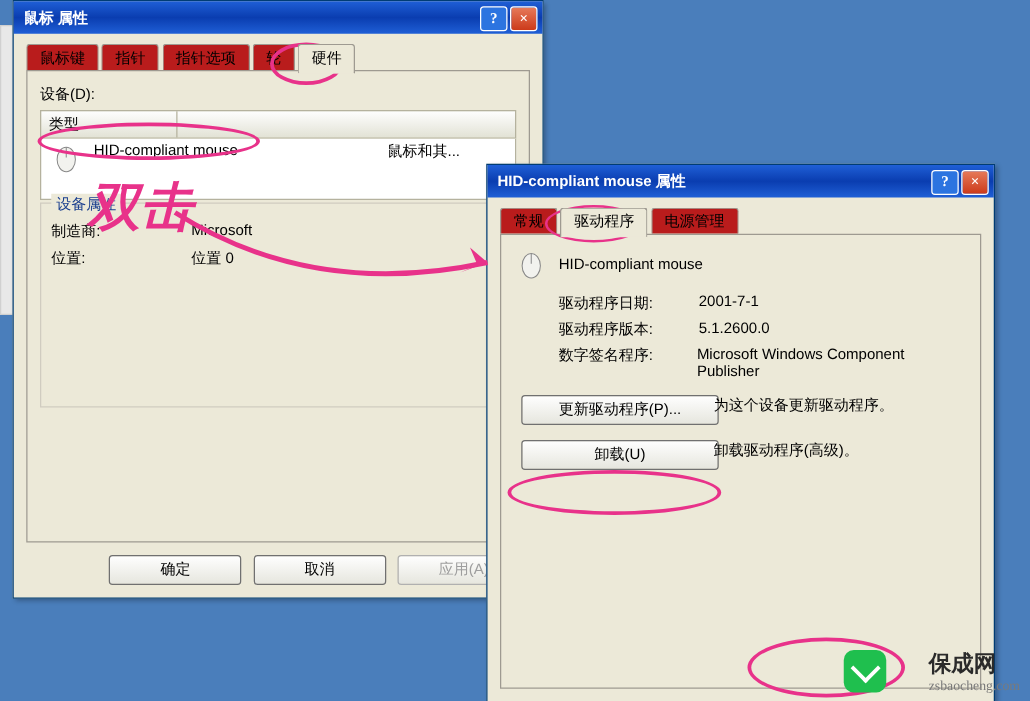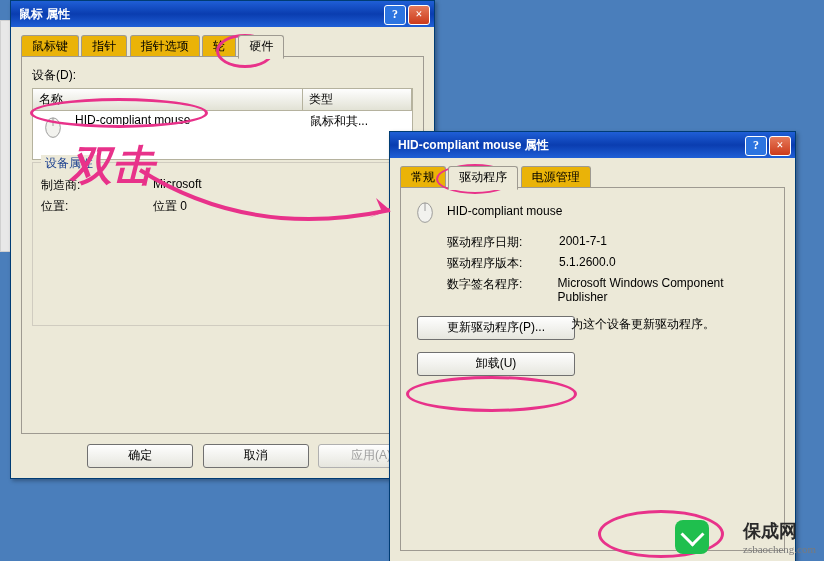--- a/index.html
+++ b/index.html
@@ -7,21 +7,21 @@
   .deskstrip{position:absolute;left:0;top:20px;width:18px;height:230px;background:#e8e8e8;border:1px solid #d0d0d0;}
   
   .dlg{position:absolute;background:#ece9d8;border:1px solid #003c74;box-shadow:2px 2px 4px rgba(0,0,0,.3);}
   .titlebar{height:26px;background:linear-gradient(to bottom,#1f5fd6 0%,#0a3db0 50%,#1f5fd6 100%);color:#fff;font-weight:bold;padding-left:8px;line-height:26px;position:relative;}
   .tbtn{position:absolute;top:4px;width:20px;height:18px;border:1px solid #fff;border-radius:3px;font:bold 12px/16px Tahoma;text-align:center;color:#fff;}
   .tbtn.help{right:28px;background:#2c74e0;}
   .tbtn.close{right:4px;background:linear-gradient(to bottom,#e67a5a,#cc3a1a);}
   .body{padding:8px 10px 10px 10px;}
   
   .tabs{position:relative;height:22px;margin-bottom:-1px;}
-  .tab{display:inline-block;height:20px;line-height:20px;padding:0 10px;border:1px solid #9e9a91;border-bottom:none;background:#eab308;border-radius:3px 3px 0 0;margin-right:-1px;position:relative;}
+  .tab{display:inline-block;height:20px;line-height:20px;padding:0 10px;border:1px solid #9e9a91;border-bottom:none;background:#b91c1c;border-radius:3px 3px 0 0;margin-right:-1px;position:relative;}
   .tab.sel{background:#ece9d8;height:22px;border-bottom:1px solid #ece9d8;z-index:2;}
   .panel{border:1px solid #9e9a91;background:#ece9d8;padding:10px;position:relative;}
   .group{border:1px solid #d0ccc0;padding:10px 8px 8px 8px;margin-top:8px;position:relative;}
   .group>legend,.group>.legend{position:absolute;top:-8px;left:8px;background:#ece9d8;padding:0 4px;color:#1a3f8f;}
   .listhdr{display:flex;background:linear-gradient(#fefefe,#e2e2d5);border:1px solid #b5b29e;}
   .listhdr span{padding:2px 6px;border-right:1px solid #b5b29e;}
   .listbody{border:1px solid #b5b29e;border-top:none;height:48px;background:#fff;overflow:hidden;}
   .row{display:flex;padding:2px 6px;}
   .btn{display:inline-block;min-width:88px;height:22px;line-height:20px;text-align:center;border:1px solid #707070;background:linear-gradient(#fefefe,#e6e6de);border-radius:3px;padding:0 8px;margin-left:6px;}
   .btn.dis{color:#9e9e9e;border-color:#b0b0b0;}
@@ -60,21 +60,20 @@
       <div class="tabs">
         <span class="tab">鼠标键</span>
         <span class="tab">指针</span>
         <span class="tab">指针选项</span>
         <span class="tab">轮</span>
         <span class="tab sel">硬件</span>
       </div>
       <div class="panel" style="height:356px;">
         <div>设备(D):</div>
         <div class="listhdr" style="margin-top:4px;">
-          <span style="flex:1;">名称</span>
           <span style="width:96px;">类型</span>
         </div>
         <div class="listbody">
           <div class="row">
             <span class="mouseicon">
               <svg viewBox="0 0 32 32">
                   <ellipse cx="16" cy="18" rx="9" ry="12" fill="#f2f2ee" stroke="#888"></ellipse>
                   <line x1="16" y1="6" x2="16" y2="16" stroke="#888"></line>
                 </svg>
             </span>
@@ -138,20 +137,21 @@
               <span class="k">数字签名程序:</span>
               <span>Microsoft Windows Component Publisher</span>
             </div>
         </div>
         <div class="descrow">
           <span class="b"><span class="btn" style="min-width:140px;">更新驱动程序(P)...</span></span>
           <span class="t">为这个设备更新驱动程序。</span>
         </div>
         <div class="descrow">
           <span class="b"><span class="btn" style="min-width:140px;">卸载(U)</span></span>
+          <span class="t">卸载驱动程序(高级)。</span>
         </div>
       </div>
 
     </div>
   </div>
 
   <div class="anno" style="left:216px;top:34px;width:52px;height:28px;"></div>
   <div class="anno" style="left:30px;top:98px;width:172px;height:24px;"></div>
   <div class="anno" style="left:436px;top:164px;width:74px;height:26px;border-width:2px;"></div>
   <div class="anno" style="left:406px;top:376px;width:165px;height:30px;"></div>

